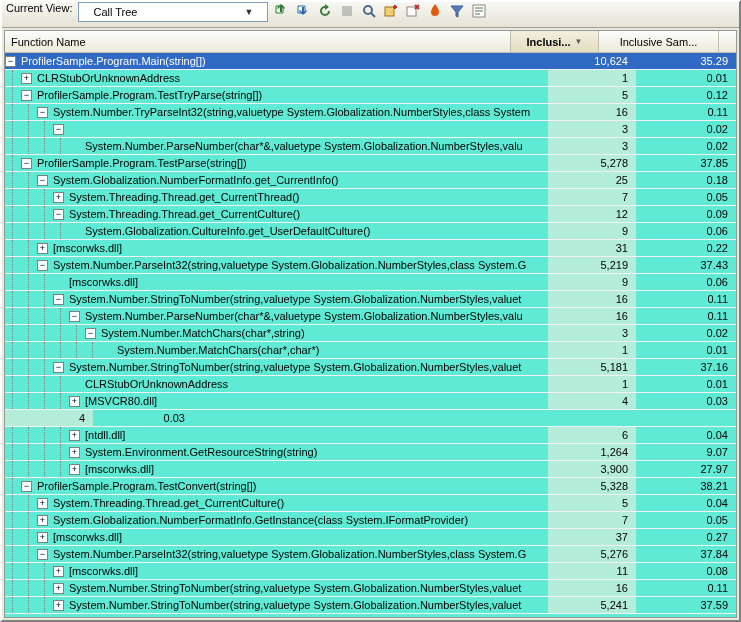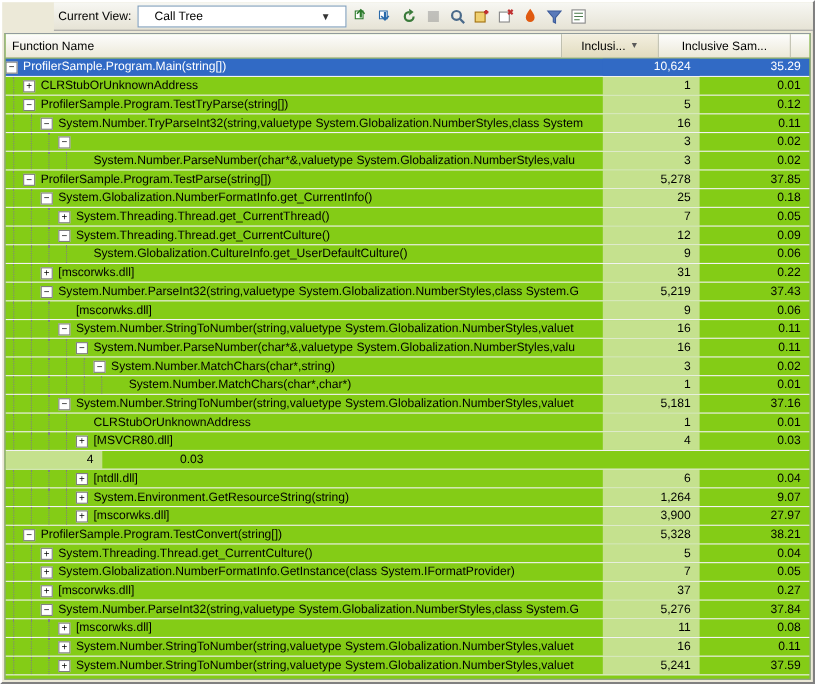--- a/index.html
+++ b/index.html
@@ -10,27 +10,26 @@
     background: #ece9d8;
     width: 741px;
     height: 622px;
     overflow: hidden;
     border: 2px solid #808080;
     border-top-color: #fff;
     border-left-color: #fff;
   }
   .toolbar {
     display: flex;
-    align-items: center;
+    align-items: flex-start;
     height: 26px;
     padding: 0 4px;
     background: linear-gradient(#f7f7f3, #e6e3d5);
     border-bottom: 1px solid #a0a0a0;
     gap: 4px;
-    margin-left: 47px;
   }
   .toolbar-label { color: #000; margin-right: 2px; }
   .view-select {
     width: 190px;
     height: 20px;
     font-size: 11px;
     background: #fff;
     border: 1px solid #7f9db9;
     padding: 1px 14px;
     display:flex; align-items:center; justify-content:space-between;
@@ -41,41 +40,41 @@
     display: flex; align-items: center; justify-content: center;
     border-radius: 2px;
   }
   .tb-icon svg { width: 16px; height: 16px; }
   .tb-icon.disabled { opacity: 0.45; }
   .gridwrap {
     position: relative;
     border: 1px solid #919b9c;
     margin: 2px;
     height: calc(100% - 30px);
-    background: #84cc16;
+    background: #5eead4;
     overflow: hidden;
   }
   .gridhead {
     display: flex;
     height: 22px;
     background: linear-gradient(#fdfdfd, #ece9d8);
     border-bottom: 1px solid #c0c0b0;
     position: relative;
     z-index: 2;
   }
   .gh {
     border-right: 1px solid #c0c0b0;
     padding: 3px 6px;
     white-space: nowrap;
     overflow: hidden;
     text-overflow: ellipsis;
     display: flex;
     align-items: center;
   }
-  .gh.sort { justify-content: center; gap:4px;}
+  .gh.sort { justify-content: center; gap:4px;font-weight:bold;}
   .gh-sort-ind { font-size:8px; color:#5a5a5a; }
   .col-name { flex: 1 1 auto; }
   .col-inc { width: 88px; text-align: right; justify-content:center; background:linear-gradient(#f3efe0,#e2dcbf);}
   .col-incs { width: 120px; justify-content:center; }
   .gridbody {
     overflow-y: scroll;
     overflow-x: hidden;
     height: calc(100% - 22px);
   }
   .row {

